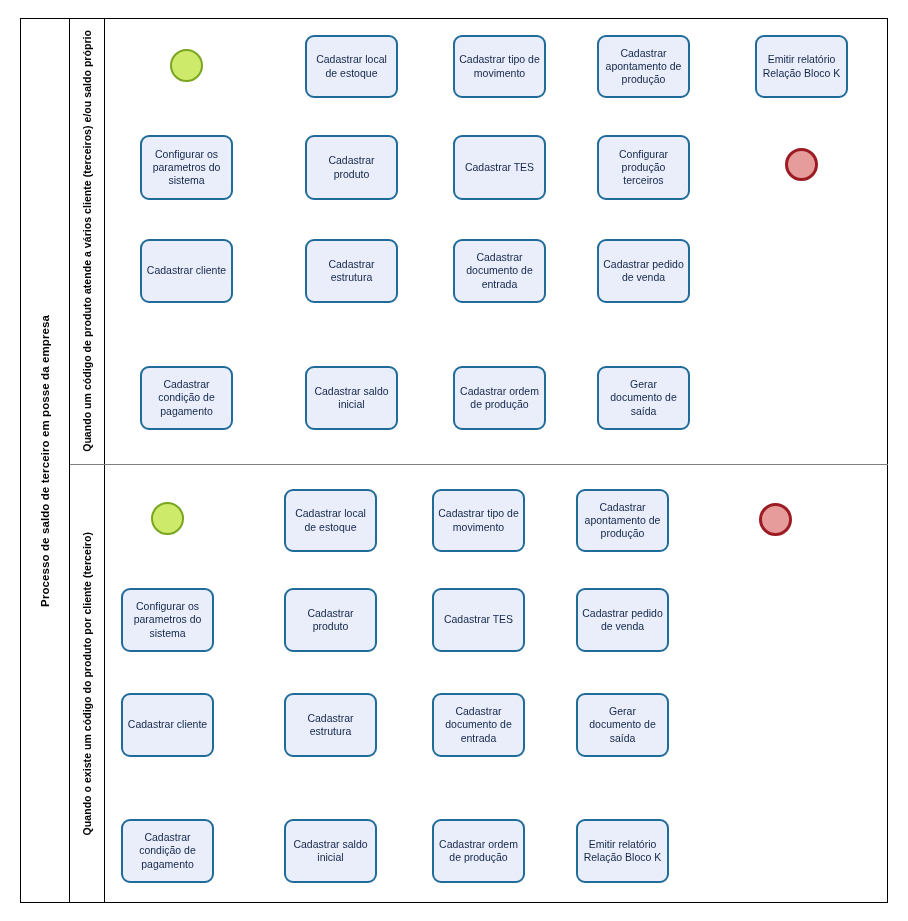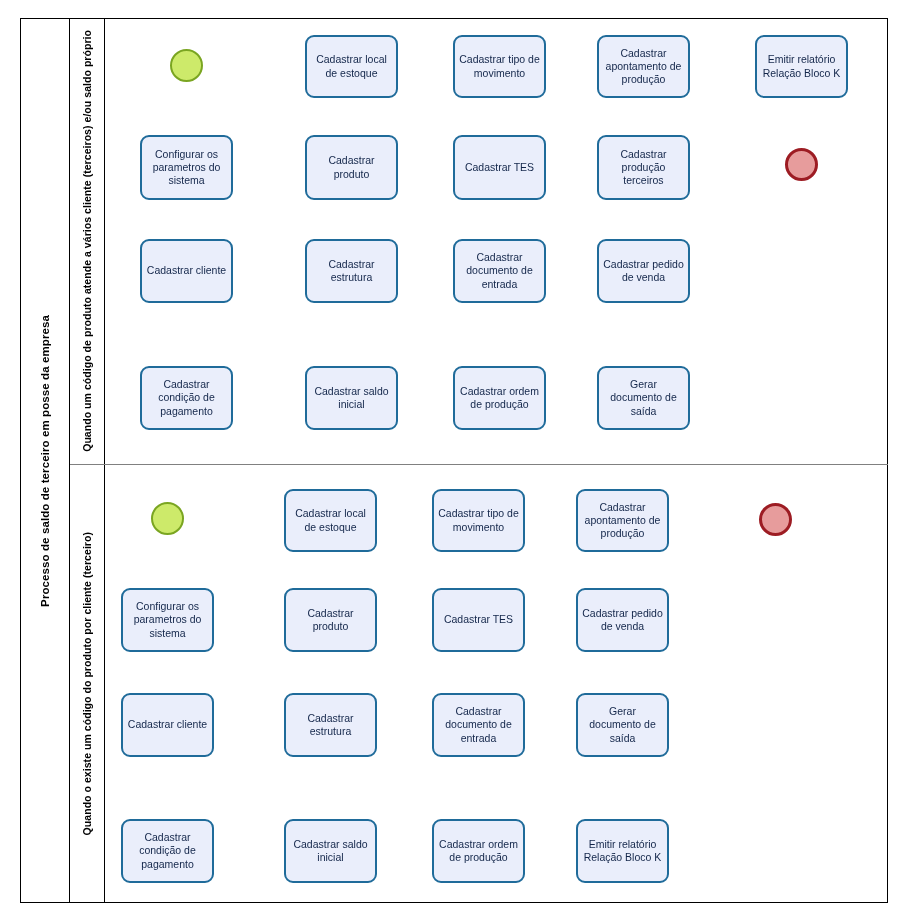--- a/index.html
+++ b/index.html
@@ -224,21 +224,21 @@
     <span>Cadastrar documento de entrada</span>
   </div>
   <div class="task" style="left:453px; top:366px; width:93px; height:64px;">
     <span>Cadastrar ordem de produção</span>
   </div>
 
   <div class="task" style="left:597px; top:35px; width:93px; height:63px;">
     <span>Cadastrar apontamento de produção</span>
   </div>
   <div class="task" style="left:597px; top:135px; width:93px; height:65px;">
-    <span>Cadastrar produção terceiros</span>
+    <span>Configurar produção terceiros</span>
   </div>
   <div class="task" style="left:597px; top:239px; width:93px; height:64px;">
     <span>Cadastrar pedido de venda</span>
   </div>
   <div class="task" style="left:597px; top:366px; width:93px; height:64px;">
     <span>Gerar documento de saída</span>
   </div>
 
   <div class="task" style="left:755px; top:35px; width:93px; height:63px;">
     <span>Emitir relatório Relação Bloco K</span>

